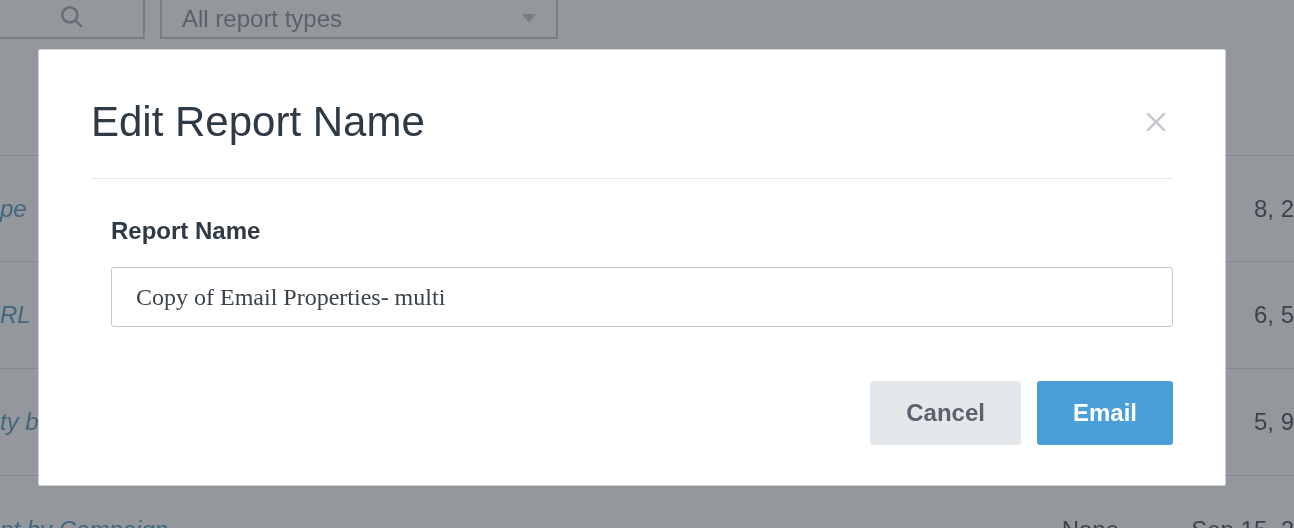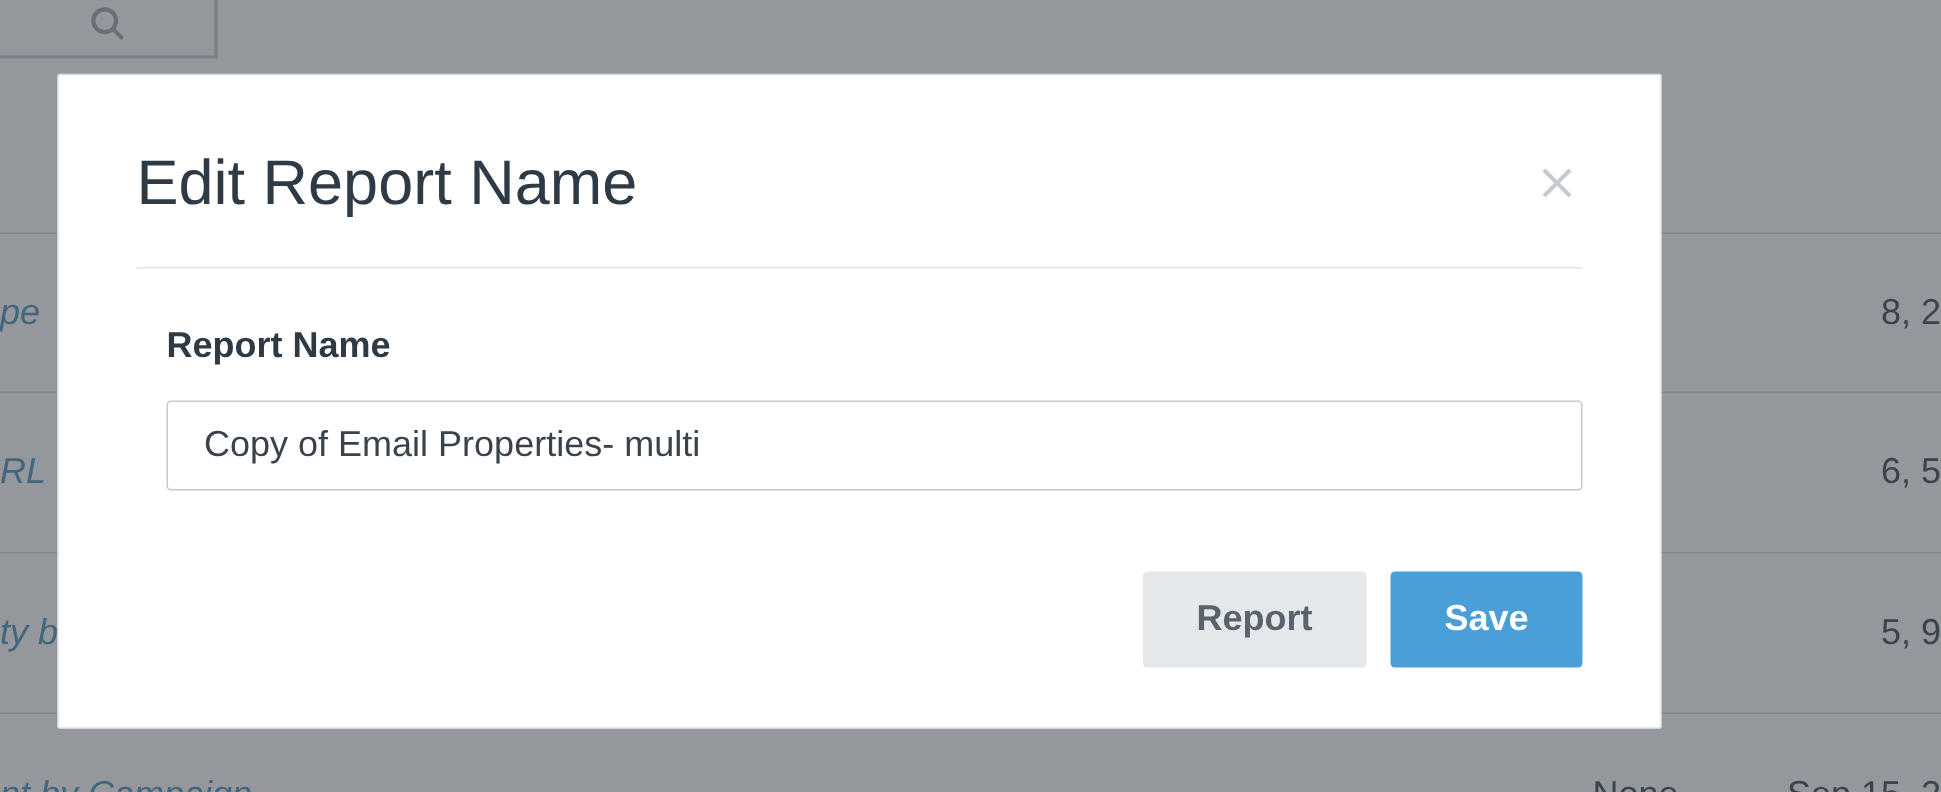--- a/index.html
+++ b/index.html
@@ -100,21 +100,21 @@
       top: 0;
       left: 0;
       width: 100%;
       height: 100%;
       background: rgba(60, 68, 77, 0.55);
     }
     .modal {
       position: absolute;
       top: 49px;
       left: 38px;
-      width: 1070px;
+      width: 1188px;
       height: 437px;
       background: #ffffff;
       border: 1px solid #cfd4d9;
       border-radius: 2px;
       padding: 48px 52px 40px 52px;
       display: flex;
       flex-direction: column;
     }
     .modal-header {
       display: flex;
@@ -153,21 +153,21 @@
       display: block;
     }
     .text-input {
       width: 100%;
       height: 60px;
       border: 1.5px solid #c3c8cd;
       border-radius: 3px;
       padding: 0 24px;
       font-size: 24px;
       color: #3a434c;
-      font-family: Liberation Sans, sans-serif;
+      font-family: Liberation Serif, serif;
       outline: none;
     }
     .modal-footer {
       display: flex;
       justify-content: flex-end;
       gap: 16px;
       margin-top: auto;
     }
     .btn {
       height: 64px;
@@ -192,20 +192,24 @@
 <body>
 
 <div class="background">
   <div class="bg-search-box">
     <span class="bg-search-icon">
       <svg width="26" height="26" viewBox="0 0 24 24" fill="none" stroke="currentColor" stroke-width="2.5">
         <circle cx="10" cy="10" r="7"></circle>
         <line x1="21" y1="21" x2="15" y2="15"></line>
       </svg>
     </span>
+  </div>
+  <div class="bg-dropdown">
+    <span>All report types</span>
+    <span class="bg-dropdown-chevron"></span>
   </div>
   <div class="bg-table">
     <div class="bg-table-row">
       <a href="#" class="bg-link">pe</a>
       <span class="bg-date">8, 2</span>
     </div>
     <div class="bg-table-row">
       <a href="#" class="bg-link">RL</a>
       <span class="bg-date">6, 5</span>
     </div>
@@ -231,16 +235,16 @@
         <line x1="4" y1="4" x2="20" y2="20"></line>
         <line x1="20" y1="4" x2="4" y2="20"></line>
       </svg>
     </span>
   </div>
   <div class="modal-body">
     <label class="field-label">Report Name</label>
     <input type="text" class="text-input" value="Copy of Email Properties- multi" style="">
   </div>
   <div class="modal-footer">
-    <button class="btn btn-cancel">Report</button>
-    <button class="btn btn-save">Save</button>
+    <button class="btn btn-cancel">Cancel</button>
+    <button class="btn btn-save">Email</button>
   </div>
 </div>
 
 </body></html>

